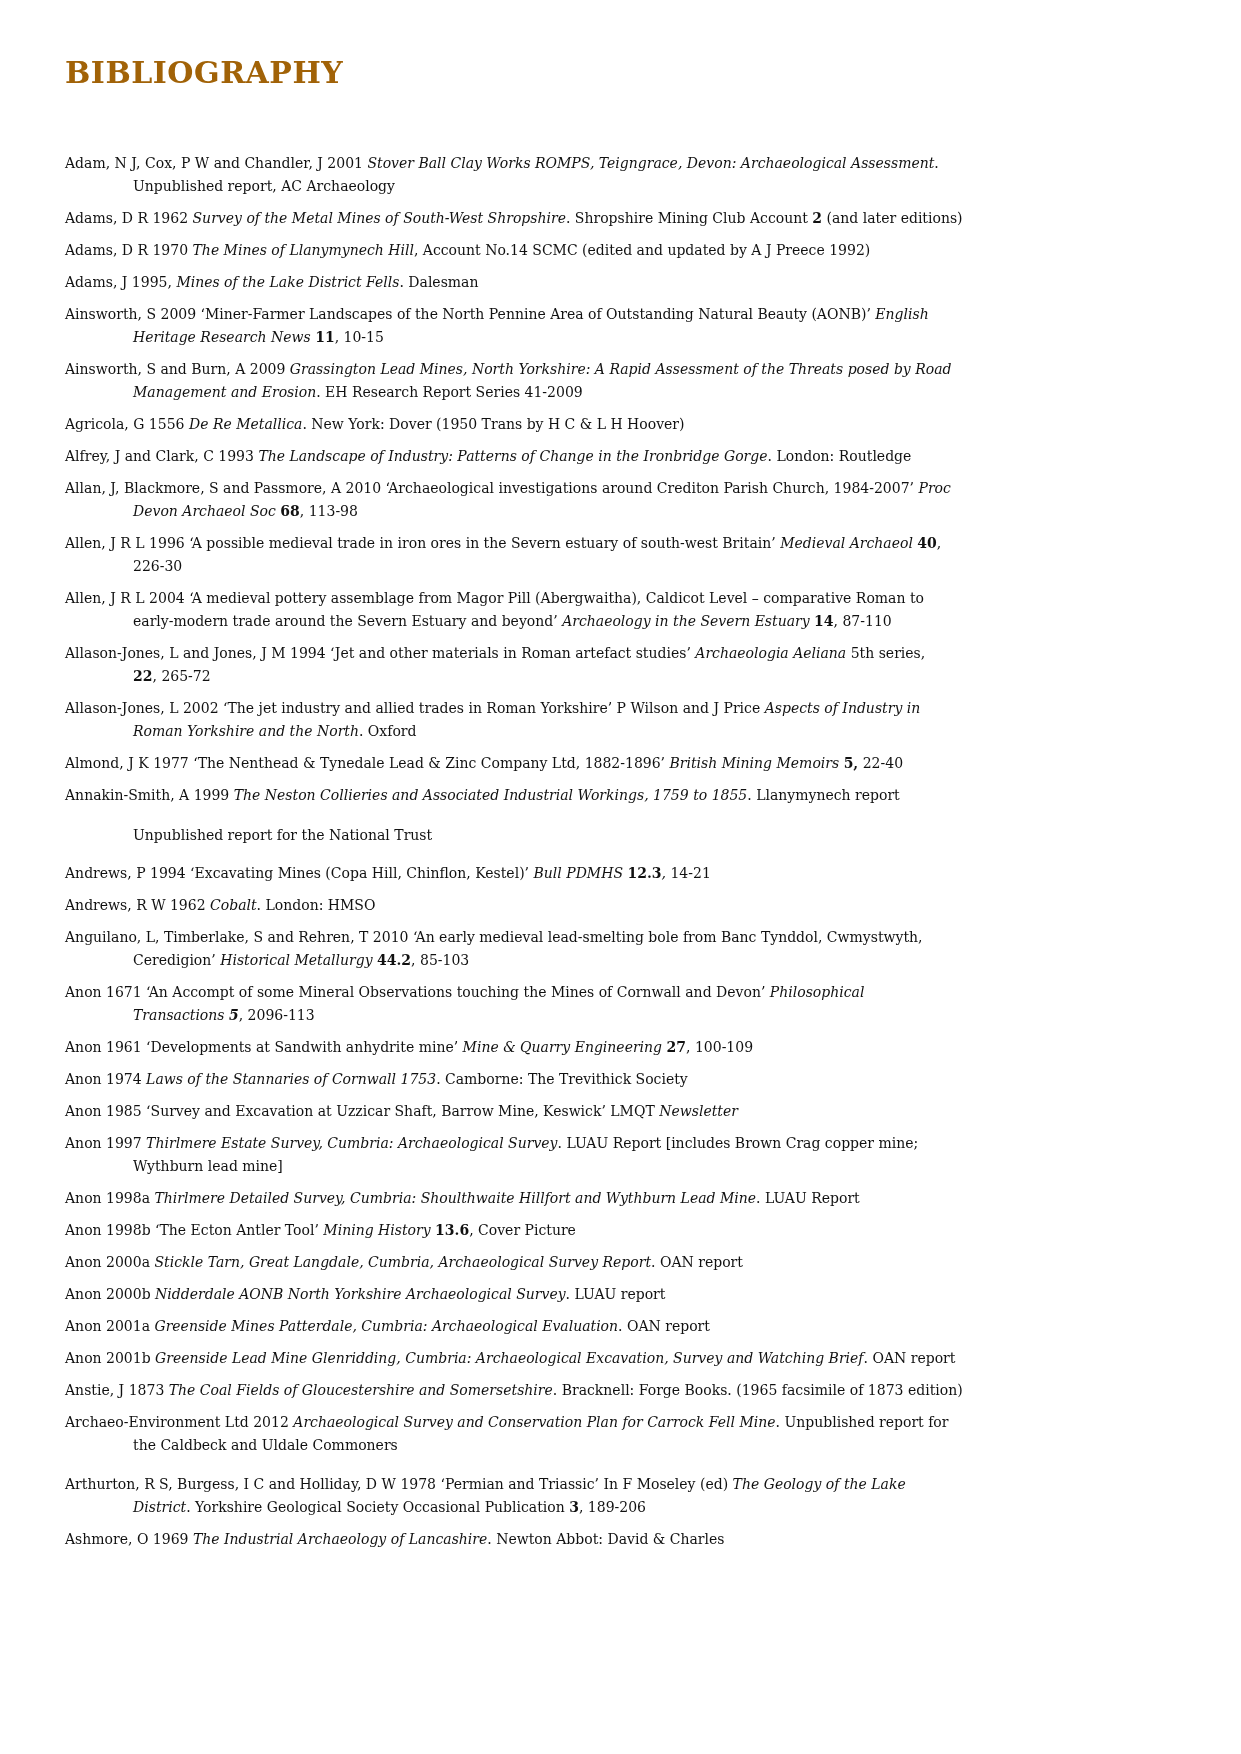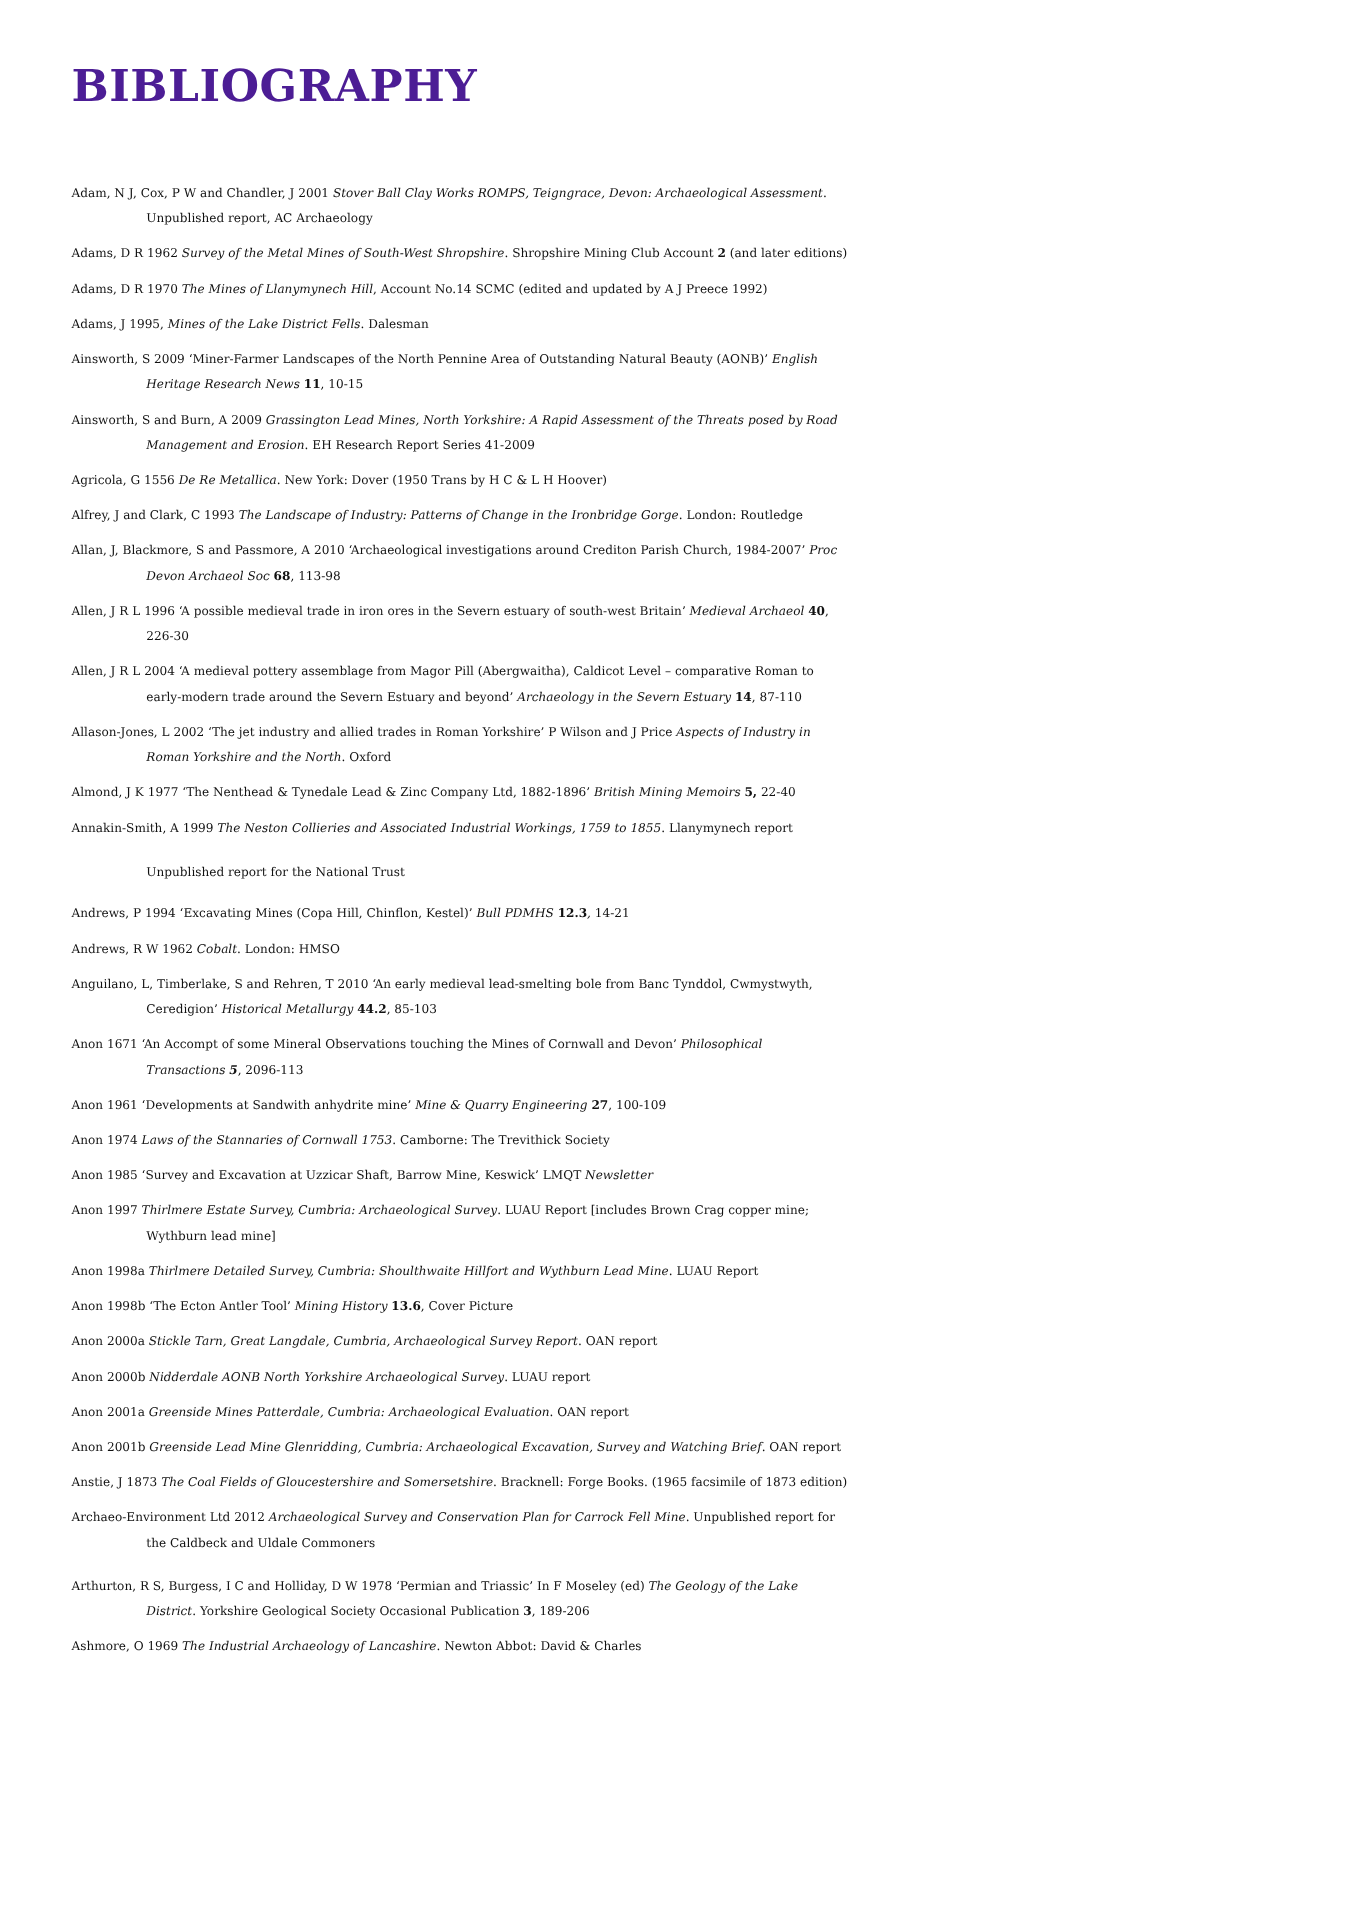--- a/index.html
+++ b/index.html
@@ -10,28 +10,28 @@
   body {
     width: 1241px;
     height: 1754px;
     box-sizing: border-box;
     padding: 55px 45px 0 65px;
     font-family: "DejaVu Serif", "Liberation Serif", serif;
     color: #111111;
     overflow: hidden;
   }
   .page-title {
-    font-size: 40px;
+    font-size: 30px;
     font-weight: bold;
     letter-spacing: 0.5px;
     margin: 0 0 62px 0;
-    color: #4c1d95;
+    color: #a16207;
   }
   .bib-list {
-    font-size: 11px;
+    font-size: 14px;
   }
   .entry {
     margin: 0 0 9px 0;
     padding-left: 68px;
     text-indent: -68px;
     line-height: 23px;
   }
   .entry.no-gap {
     margin-bottom: 16px;
   }
@@ -55,20 +55,21 @@
     <p class="entry"><span class="s-n">Adams, D R 1962 </span><span class="s-i">Survey of the Metal Mines of South-West Shropshire</span><span class="s-n">. Shropshire Mining Club Account </span><span class="s-b">2</span><span class="s-n"> (and later editions)</span></p>
     <p class="entry"><span class="s-n">Adams, D R 1970 </span><span class="s-i">The Mines of Llanymynech Hill</span><span class="s-n">, Account No.14 SCMC (edited and updated by A J Preece 1992)</span></p>
     <p class="entry"><span class="s-n">Adams, J 1995, </span><span class="s-i">Mines of the Lake District Fells</span><span class="s-n">. Dalesman</span></p>
     <p class="entry"><span class="s-n">Ainsworth, S 2009 ‘Miner-Farmer Landscapes of the North Pennine Area of Outstanding Natural Beauty (AONB)’ </span><span class="s-i">English</span><br><span class="s-i">Heritage Research News</span><span class="s-n"> </span><span class="s-b">11</span><span class="s-n">, 10-15</span></p>
     <p class="entry"><span class="s-n">Ainsworth, S and Burn, A 2009 </span><span class="s-i">Grassington Lead Mines, North Yorkshire: A Rapid Assessment of the Threats posed by Road</span><br><span class="s-i">Management and Erosion</span><span class="s-n">. EH Research Report Series 41-2009</span></p>
     <p class="entry"><span class="s-n">Agricola, G 1556 </span><span class="s-i">De Re Metallica</span><span class="s-n">. New York: Dover (1950 Trans by H C &amp; L H Hoover)</span></p>
     <p class="entry"><span class="s-n">Alfrey, J and Clark, C 1993 </span><span class="s-i">The Landscape of Industry: Patterns of Change in the Ironbridge Gorge</span><span class="s-n">. London: Routledge</span></p>
     <p class="entry"><span class="s-n">Allan, J, Blackmore, S and Passmore, A 2010 ‘Archaeological investigations around Crediton Parish Church, 1984-2007’ </span><span class="s-i">Proc</span><br><span class="s-i">Devon Archaeol Soc</span><span class="s-n"> </span><span class="s-b">68</span><span class="s-n">, 113-98</span></p>
     <p class="entry"><span class="s-n">Allen, J R L 1996 ‘A possible medieval trade in iron ores in the Severn estuary of south-west Britain’ </span><span class="s-i">Medieval Archaeol</span><span class="s-n"> </span><span class="s-b">40</span><span class="s-n">,</span><br><span class="s-n">226-30</span></p>
     <p class="entry"><span class="s-n">Allen, J R L 2004 ‘A medieval pottery assemblage from Magor Pill (Abergwaitha), Caldicot Level – comparative Roman to</span><br><span class="s-n">early-modern trade around the Severn Estuary and beyond’ </span><span class="s-i">Archaeology in the Severn Estuary</span><span class="s-n"> </span><span class="s-b">14</span><span class="s-n">, 87-110</span></p>
+    <p class="entry"><span class="s-n">Allason-Jones, L and Jones, J M 1994 ‘Jet and other materials in Roman artefact studies’ </span><span class="s-i">Archaeologia Aeliana</span><span class="s-n"> 5th series,</span><br><span class="s-b">22</span><span class="s-n">, 265-72</span></p>
     <p class="entry"><span class="s-n">Allason-Jones, L 2002 ‘The jet industry and allied trades in Roman Yorkshire’ P Wilson and J Price </span><span class="s-i">Aspects of Industry in</span><br><span class="s-i">Roman Yorkshire and the North</span><span class="s-n">. Oxford</span></p>
     <p class="entry"><span class="s-n">Almond, J K 1977 ‘The Nenthead &amp; Tynedale Lead &amp; Zinc Company Ltd, 1882-1896’ </span><span class="s-i">British Mining Memoirs</span><span class="s-n"> </span><span class="s-b">5,</span><span class="s-n"> 22-40</span></p>
     <p class="entry"><span class="s-n">Annakin-Smith, A 1999 </span><span class="s-i">The Neston Collieries and Associated Industrial Workings, 1759 to 1855</span><span class="s-n">. Llanymynech report</span></p>
     <p class="entry sub"><span class="s-n">Unpublished report for the National Trust</span></p>
     <p class="entry"><span class="s-n">Andrews, P 1994 ‘Excavating Mines (Copa Hill, Chinflon, Kestel)’ </span><span class="s-i">Bull PDMHS</span><span class="s-n"> </span><span class="s-b">12.3</span><span class="s-i">,</span><span class="s-n"> 14-21</span></p>
     <p class="entry"><span class="s-n">Andrews, R W 1962 </span><span class="s-i">Cobalt</span><span class="s-n">. London: HMSO</span></p>
     <p class="entry"><span class="s-n">Anguilano, L, Timberlake, S and Rehren, T 2010 ‘An early medieval lead-smelting bole from Banc Tynddol, Cwmystwyth,</span><br><span class="s-n">Ceredigion’ </span><span class="s-i">Historical Metallurgy</span><span class="s-n"> </span><span class="s-b">44.2</span><span class="s-n">, 85-103</span></p>
     <p class="entry"><span class="s-n">Anon 1671 ‘An Accompt of some Mineral Observations touching the Mines of Cornwall and Devon’ </span><span class="s-i">Philosophical</span><br><span class="s-i">Transactions</span><span class="s-n"> </span><span class="s-bi">5</span><span class="s-n">, 2096-113</span></p>
     <p class="entry"><span class="s-n">Anon 1961 ‘Developments at Sandwith anhydrite mine’ </span><span class="s-i">Mine &amp; Quarry Engineering</span><span class="s-n"> </span><span class="s-b">27</span><span class="s-n">, 100-109</span></p>
     <p class="entry"><span class="s-n">Anon 1974 </span><span class="s-i">Laws of the Stannaries of Cornwall 1753</span><span class="s-n">. Camborne: The Trevithick Society</span></p>

